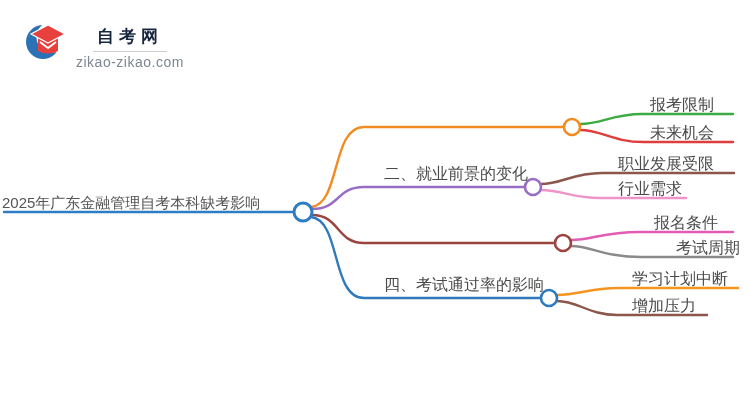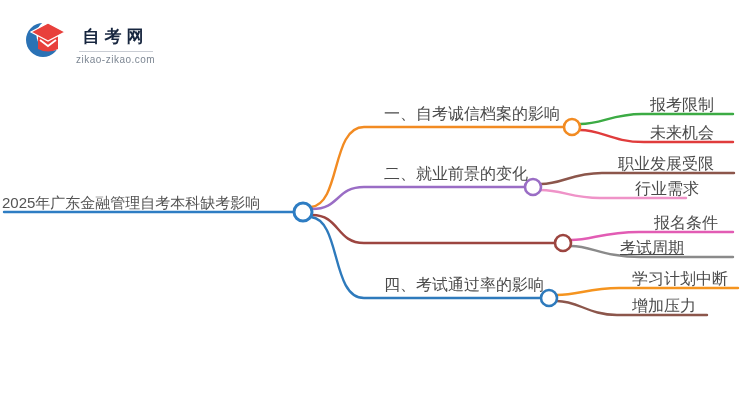--- a/index.html
+++ b/index.html
@@ -6,21 +6,21 @@
   .canvas{
     position:relative;width:750px;height:410px;background:#ffffff;overflow:hidden;
     font-family:"Liberation Sans","DejaVu Sans",sans-serif;
   }
   
   .logo{position:absolute;left:26px;top:10px;display:flex;align-items:center;}
   .logo-icon{width:40px;height:44px;}
   .logo-textcol{margin-left:10px;display:flex;flex-direction:column;align-items:center;margin-top:16px;}
   .logo-title{font-size:17px;font-weight:bold;color:#17263f;letter-spacing:5px;line-height:22px;}
   .logo-divider{width:74px;height:1px;background:#c9cdd4;margin:3px 0 2px 0;}
-  .logo-domain{font-size:10px;color:#7d8793;letter-spacing:0.5px;}
+  .logo-domain{font-size:14px;color:#7d8793;letter-spacing:0.5px;}
   
   .mm-svg{position:absolute;left:0;top:0;}
   .mm-label{
     position:absolute;white-space:nowrap;color:#4a4a4a;font-size:16px;line-height:19px;
   }
   .mm-root-label{font-size:15px;color:#545454;}
 </style>
 </head>
 <body>
 
@@ -66,26 +66,25 @@
       <circle cx="303" cy="212" r="9" fill="#ffffff" stroke-width="3" stroke="#2e7dc3"></circle>
       <circle cx="572" cy="127" r="8" fill="#ffffff" stroke-width="2.6" stroke="#f28b22"></circle>
       <circle cx="533" cy="187" r="8" fill="#ffffff" stroke-width="2.6" stroke="#9a6dc5"></circle>
       <circle cx="563" cy="243" r="8" fill="#ffffff" stroke-width="2.6" stroke="#9c4540"></circle>
       <circle cx="549" cy="298" r="8" fill="#ffffff" stroke-width="2.6" stroke="#2e7abc"></circle>
     </g>
   </svg>
 
   <div class="mm-label mm-root-label" style="left:2px;top:193px;">2025年广东金融管理自考本科缺考影响</div>
 
-  <div class="mm-label" style="left:384px;top:104px;">一、自考诚信档案的影响</div>
   <div class="mm-label" style="left:384px;top:164px;">二、就业前景的变化</div>
   <div class="mm-label" style="left:384px;top:275px;">四、考试通过率的影响</div>
 
   <div class="mm-label" style="left:650px;top:95px;">报考限制</div>
   <div class="mm-label" style="left:650px;top:123px;">未来机会</div>
   <div class="mm-label" style="left:618px;top:154px;">职业发展受限</div>
-  <div class="mm-label" style="left:618px;top:179px;margin-left:17px;">行业需求</div>
+  <div class="mm-label" style="left:618px;top:179px;">行业需求</div>
   <div class="mm-label" style="left:654px;top:213px;text-align:right;">报名条件</div>
-  <div class="mm-label" style="left:620px;top:238px;text-decoration:underline;">考试周期</div>
+  <div class="mm-label" style="left:676px;top:238px;">考试周期</div>
   <div class="mm-label" style="left:632px;top:269px;">学习计划中断</div>
   <div class="mm-label" style="left:632px;top:296px;">增加压力</div>
 
 </div>
 
 </body></html>

